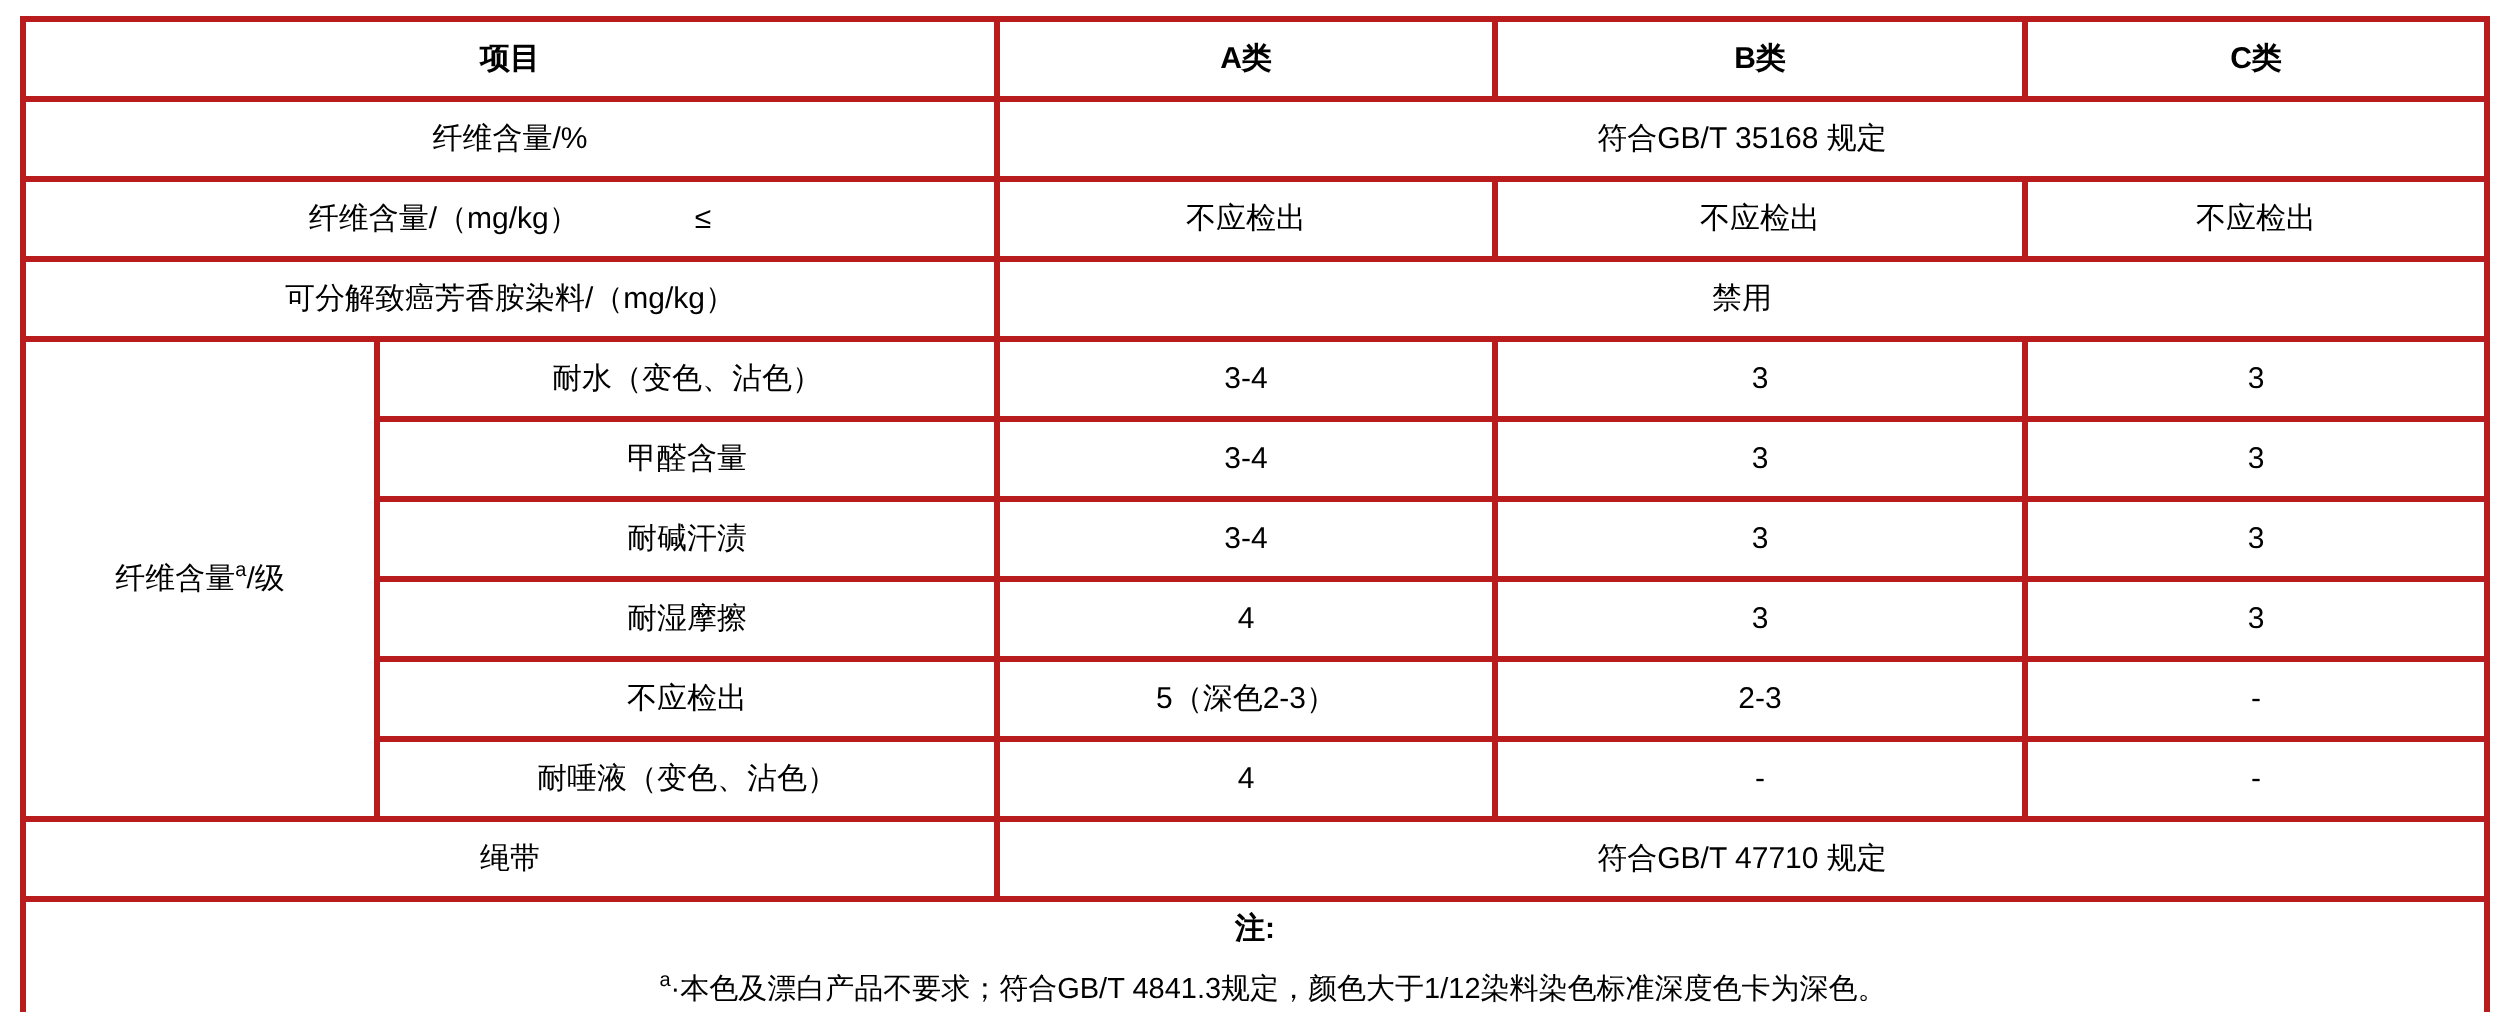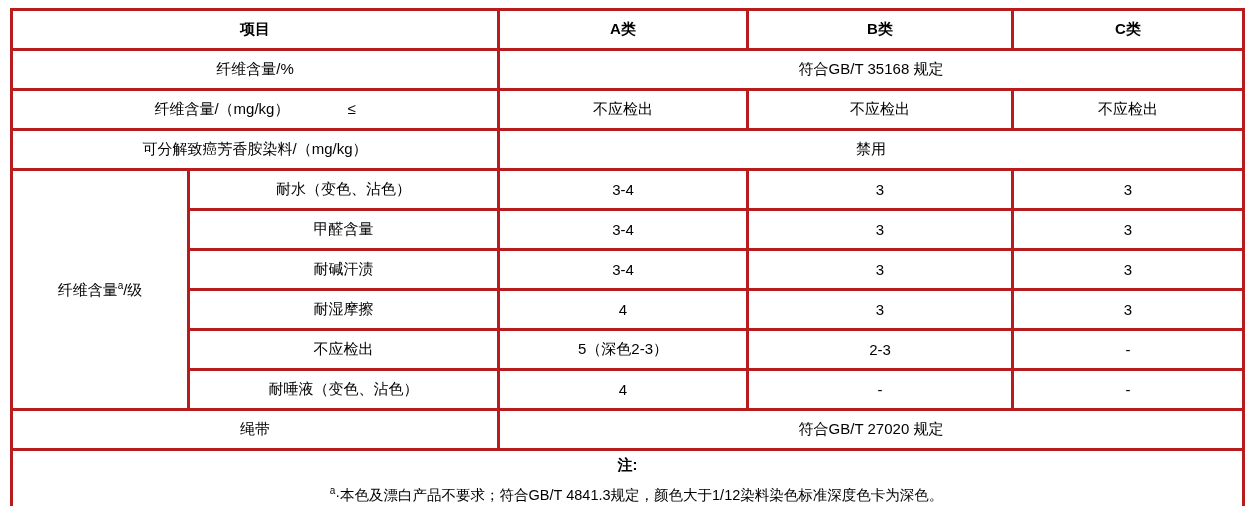--- a/index.html
+++ b/index.html
@@ -140,21 +140,21 @@
       </tr>
       <tr>
         <td>耐唾液（变色、沾色）</td>
         <td>4</td>
         <td>-</td>
         <td>-</td>
       </tr>
 
       <tr>
         <td colspan="2">绳带</td>
-        <td colspan="3">符合GB/T 27020 规定</td>
+        <td colspan="3">符合GB/T 47710 规定</td>
       </tr>
 
       <tr>
         <td colspan="5" class="note-cell">
           <span class="note-title">注:</span>
           <span class="note-body"><sup>a</sup><span>·本色及漂白产品不要求；符合GB/T 4841.3规定，颜色大于1/12染料染色标准深度色卡为深色。</span></span>
         </td>
       </tr>
     </tbody>
   </table>

